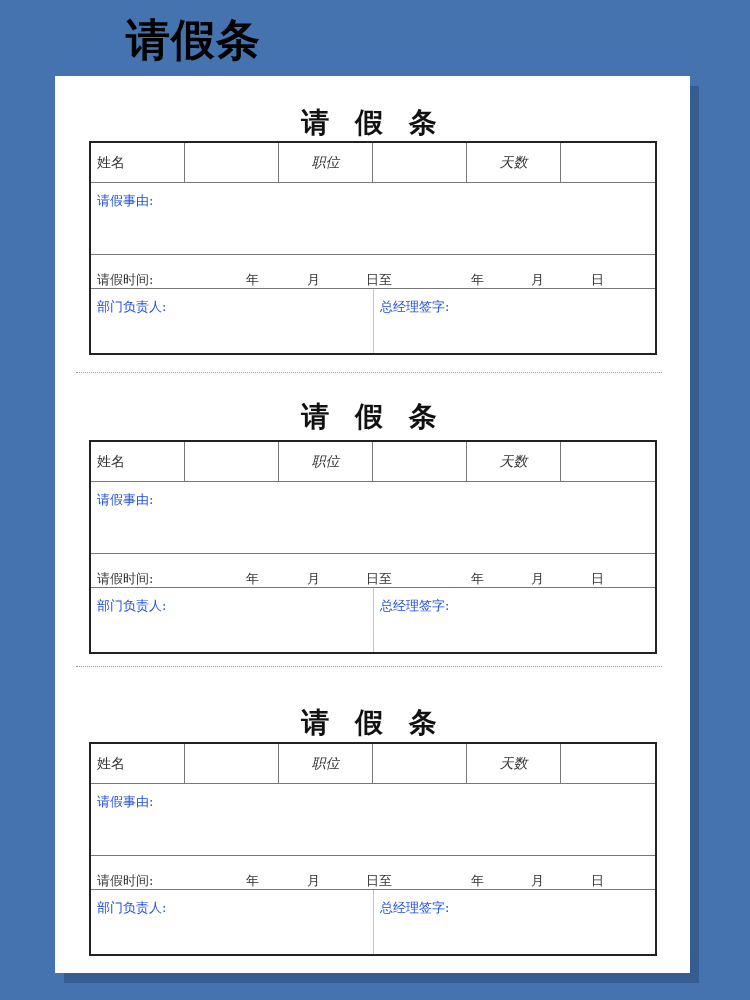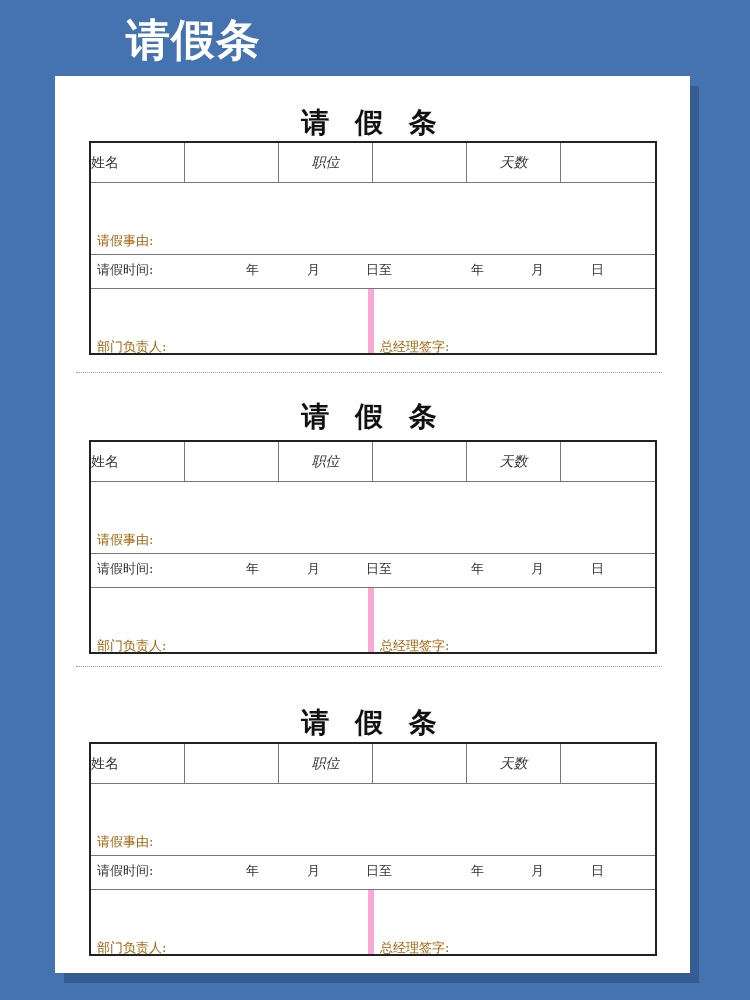--- a/index.html
+++ b/index.html
@@ -1,34 +1,34 @@
 <!DOCTYPE html>
 <html><head>
 <meta charset="utf-8">
 <style>
   html,body{margin:0;padding:0;}
   body{width:750px;height:1000px;background:#4473b0;position:relative;overflow:hidden;font-family:"DejaVu Serif","Liberation Serif",serif;}
-  .banner{position:absolute;left:126px;top:12px;color:#ffffff;font-family:"DejaVu Sans","Liberation Sans",sans-serif;font-weight:bold;font-size:44px;letter-spacing:1px;line-height:56px;}
+  .banner{position:absolute;left:126px;top:12px;color:#000000;font-family:"DejaVu Sans","Liberation Sans",sans-serif;font-weight:bold;font-size:44px;letter-spacing:1px;line-height:56px;}
   .shadow{position:absolute;left:64px;top:86px;width:635px;height:897px;background:#355d92;}
   .paper{position:absolute;left:55px;top:76px;width:635px;height:897px;background:#fff;}
   .slip-title{position:absolute;left:0;width:568px;text-align:center;font-size:28px;font-weight:bold;letter-spacing:8px;color:#111;}
   .form{position:absolute;left:0;width:564px;border:2px solid #222;background:#fff;}
   .row{position:relative;border-bottom:1px solid #777;box-sizing:border-box;}
   .row:last-child{border-bottom:none;}
   .r1{height:40px;display:flex;}
   .r1 .c{flex:0 0 94px;border-right:1px solid #777;box-sizing:border-box;font-size:14px;color:#333;display:flex;align-items:center;}
   .r1 .c:last-child{border-right:none;flex:1;}
-  .r1 .c.left{}
+  .r1 .c.left{padding-left:6px;}
   .r1 .c.center{justify-content:center;font-style:italic;}
   .r2{height:72px;}
-  .r2 span,.r4 span{position:absolute;left:6px;top:9px;font-size:13px;color:#a16207;margin-top:40px;}
+  .r2 span,.r4 span{position:absolute;left:6px;top:9px;font-size:13px;color:#1d4ed8;}
   .r3{height:34px;font-size:13px;color:#333;}
-  .r3 span{position:absolute;top:6px;}
+  .r3 span{position:absolute;top:16px;}
   .r4{height:64px;display:flex;}
-  .r4 .half{position:relative;width:283px;border-right:6px solid #f9a8d4;box-sizing:border-box;}
+  .r4 .half{position:relative;width:283px;border-right:1px solid #f9a8d4;box-sizing:border-box;}
   .r4 .half:last-child{border-right:none;flex:1;}
   .dots{position:absolute;left:21px;width:586px;border-top:1px dotted #999;height:0;}
 </style>
 </head>
 <body>
 
 <div class="banner">请假条</div>
 <div class="shadow"></div>
 
 <div class="paper">

